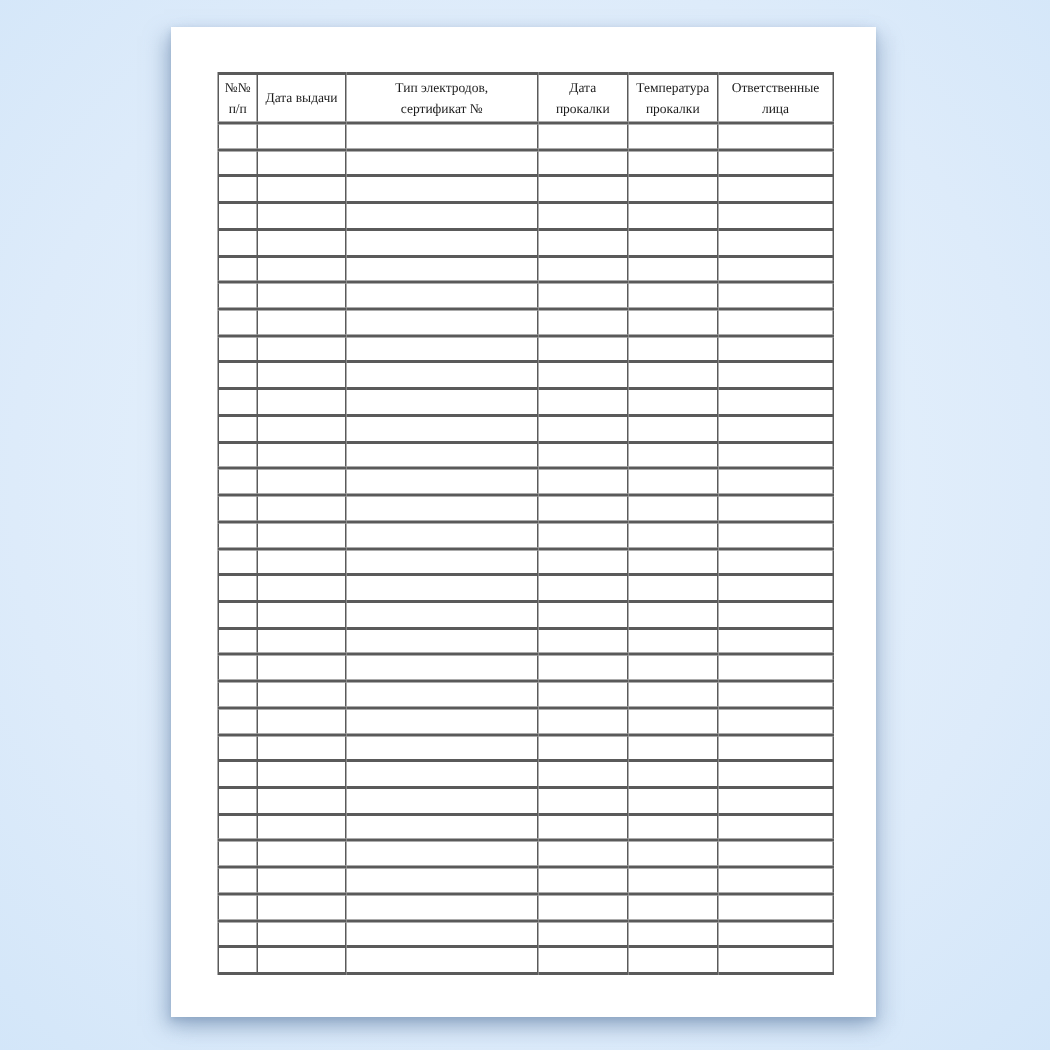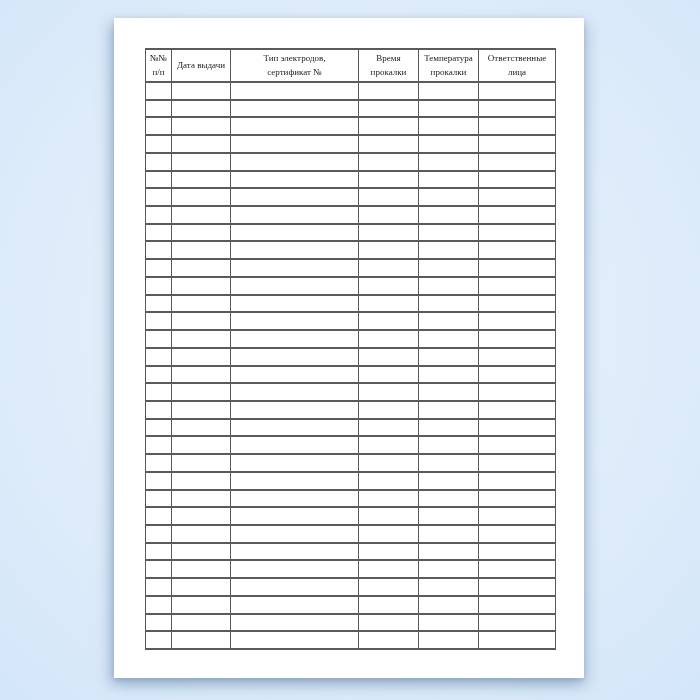--- a/index.html
+++ b/index.html
@@ -68,21 +68,21 @@
           <col class="c5">
           <col class="c6">
       </colgroup>
       <thead>
         <tr>
             <th>№№
 п/п</th>
             <th>Дата выдачи</th>
             <th>Тип электродов,
 сертификат №</th>
-            <th>Время
+            <th>Дата
 прокалки</th>
             <th>Температура
 прокалки</th>
             <th>Ответственные
 лица</th>
           </tr>
       </thead>
       <tbody>
           <tr>
             <td></td>

